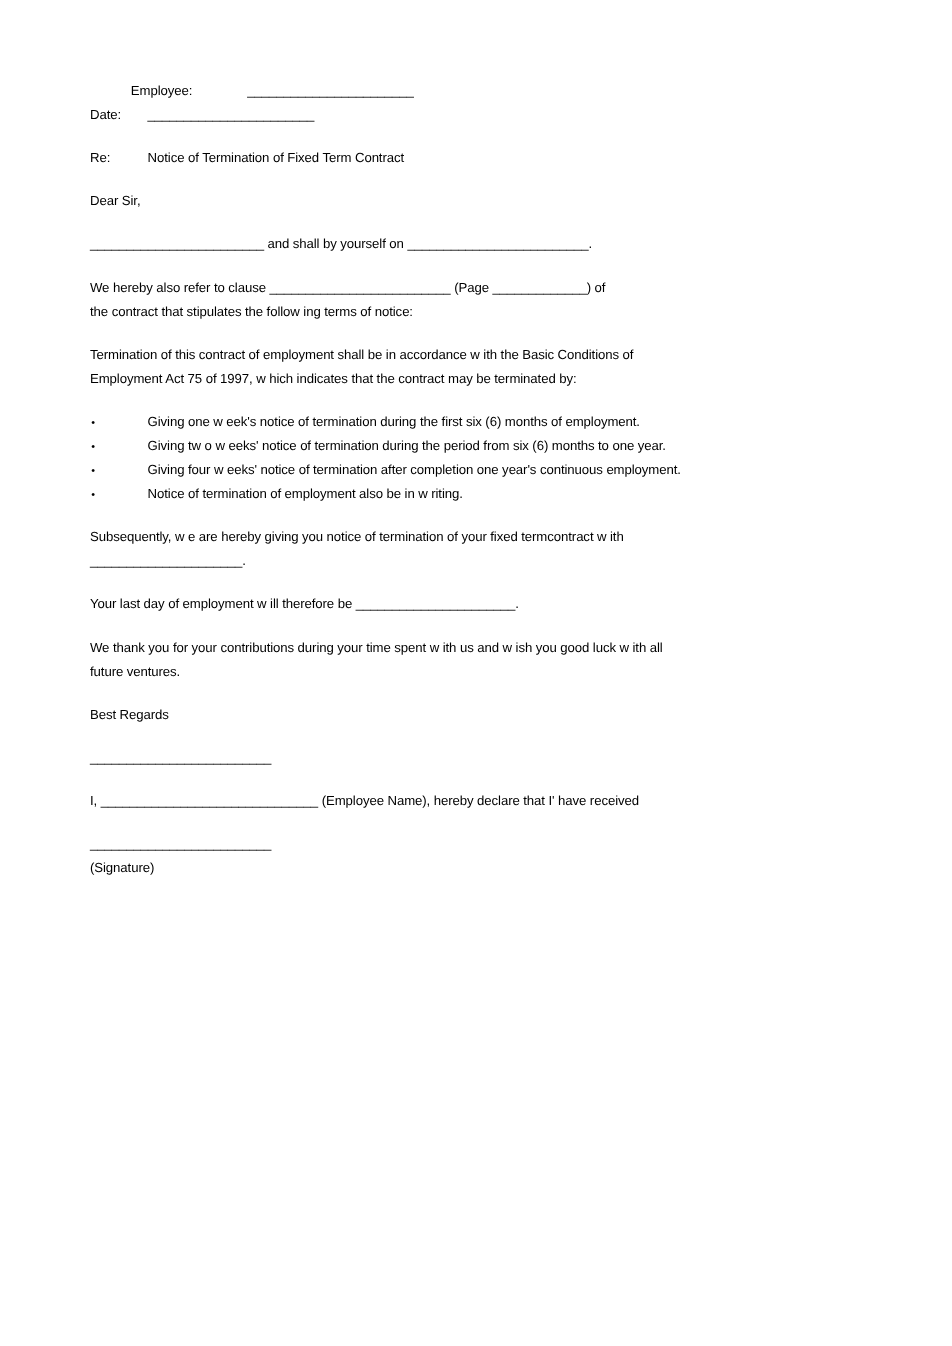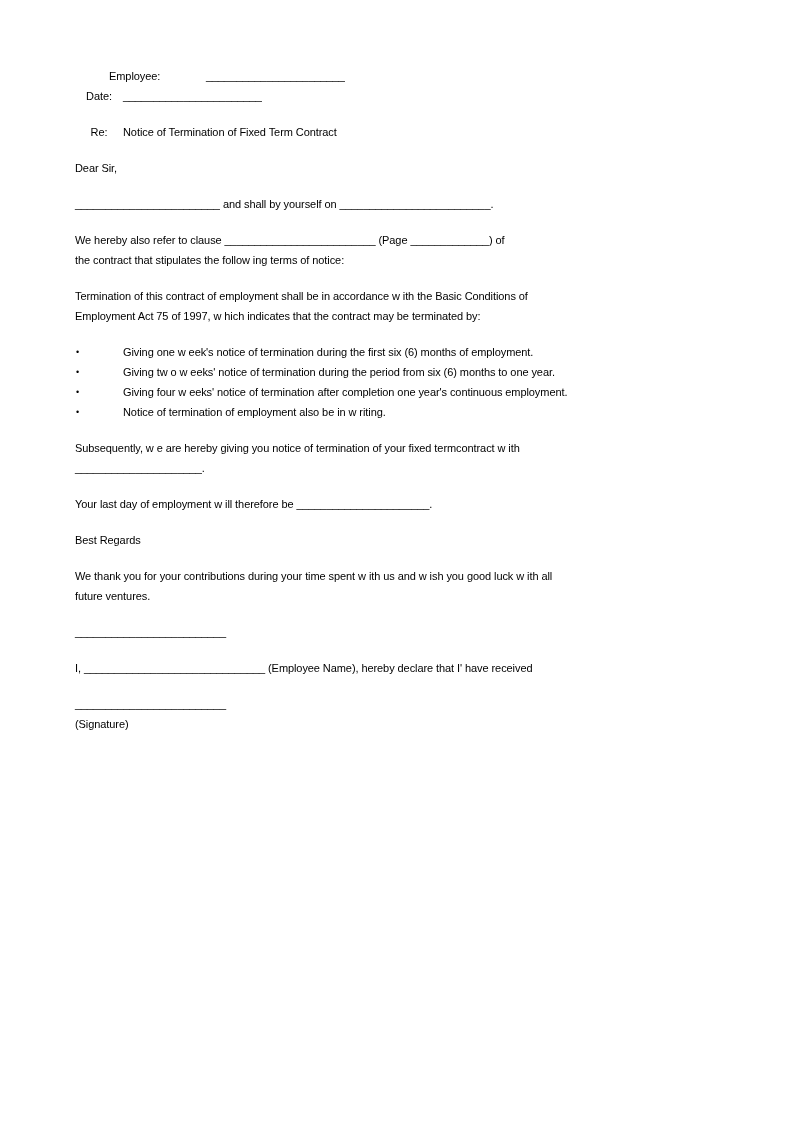--- a/index.html
+++ b/index.html
@@ -17,21 +17,21 @@
   .content {
     position: absolute;
     left: 75px;
     top: 66px;
     width: 500px;
     line-height: 20px;
   }
   .para { margin: 0 0 16px 0; }
   .line { white-space: nowrap; }
   .tab-lg { display: inline-block; width: 97px; padding-left: 34px; }
-  .tab-sm { display: inline-block; width: 48px; text-align: center; }
+  .tab-sm { display: inline-block; width: 48px; }
   .bullet-line { position: relative; padding-left: 48px; white-space: nowrap; }
   .bullet-marker { position: absolute; left: 1px; top: 0; font-size: 9px; }
 </style>
 </head>
 <body>
 
 <div class="page">
   <div class="content">
 
     <div class="para">
@@ -71,26 +71,26 @@
     <div class="para">
       <div class="line">Subsequently, w e are hereby giving you notice of termination of your fixed termcontract w ith</div>
       <div class="line">_____________________.</div>
     </div>
 
     <div class="para">
       <div class="line">Your last day of employment w ill therefore be ______________________.</div>
     </div>
 
     <div class="para">
-      <div class="line">Best Regards</div>
+      <div class="line">We thank you for your contributions during your time spent w ith us and w ish you good luck w ith all</div>
+      <div class="line">future ventures.</div>
     </div>
 
     <div class="para">
-      <div class="line">We thank you for your contributions during your time spent w ith us and w ish you good luck w ith all</div>
-      <div class="line">future ventures.</div>
+      <div class="line">Best Regards</div>
     </div>
 
     <div class="para">
       <div class="line">_________________________</div>
     </div>
 
     <div class="para">
       <div class="line">I, ______________________________ (Employee Name), hereby declare that I' have received</div>
     </div>
 

